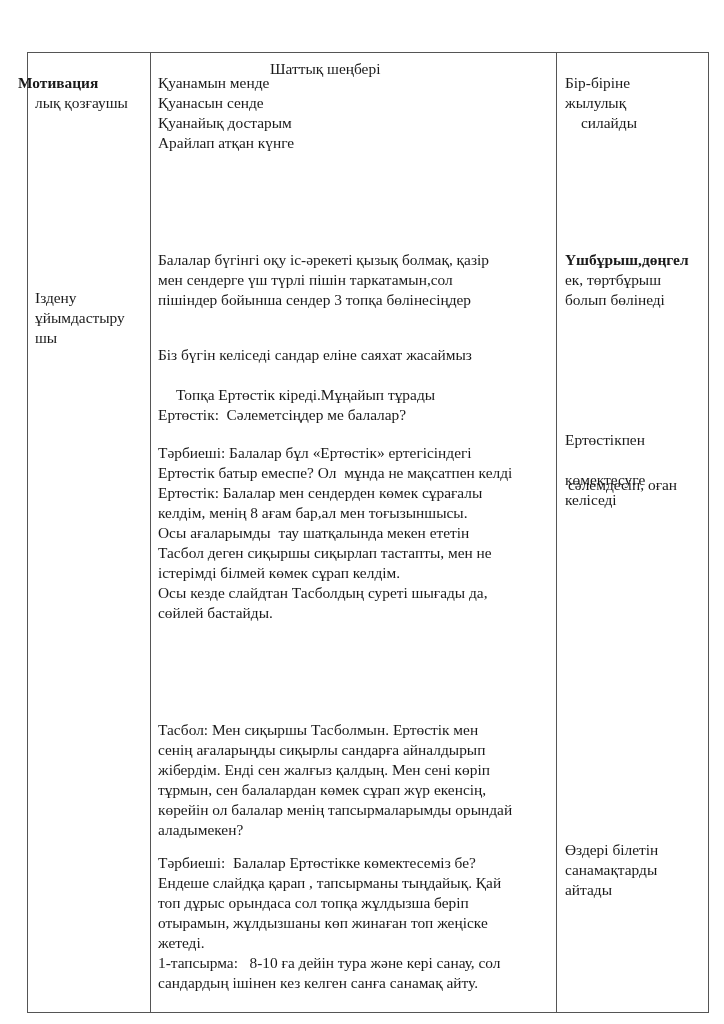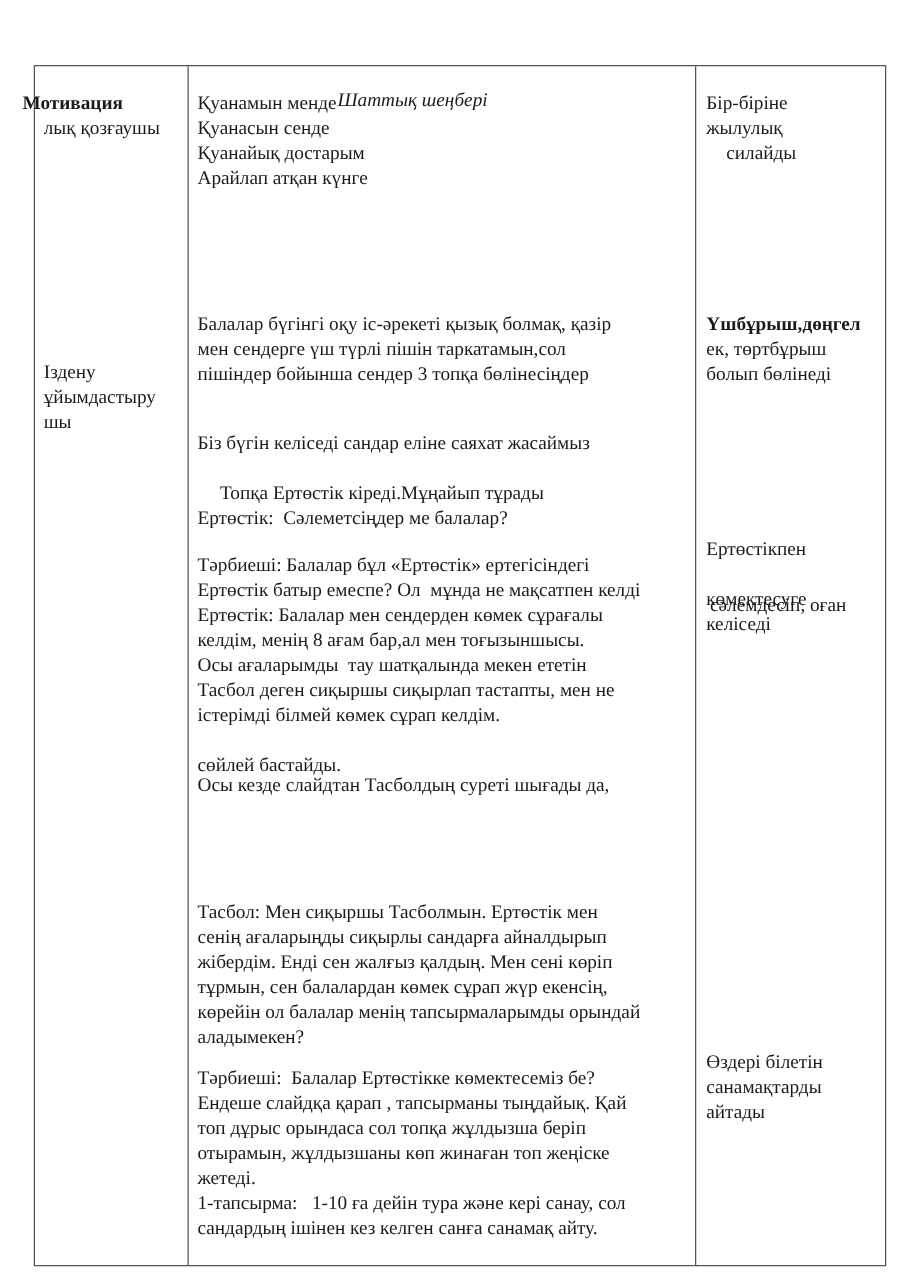--- a/index.html
+++ b/index.html
@@ -14,21 +14,21 @@
 <body>
 
 <div class="table">
   <div class="vline" style="left:122px"></div>
   <div class="vline" style="left:528px"></div>
 </div>
 
 <div id="content">
     <div class="text" style="left: 18px; top: 73px; font-weight: bold;">Мотивация</div>
     <div class="text" style="left: 35px; top: 93px;">лық қозғаушы</div>
-    <div class="text" style="left: 270px; top: 71px; font-style: italic;">Шаттық шеңбері</div>
+    <div class="text" style="left: 270px; top: 59px;">Шаттық шеңбері</div>
     <div class="text" style="left: 158px; top: 73px;">Қуанамын менде</div>
     <div class="text" style="left: 158px; top: 93px;">Қуанасын сенде</div>
     <div class="text" style="left: 158px; top: 113px;">Қуанайық достарым</div>
     <div class="text" style="left: 158px; top: 133px;">Арайлап атқан күнге</div>
     <div class="text" style="left: 565px; top: 73px;">Бір-біріне</div>
     <div class="text" style="left: 565px; top: 93px;">жылулық</div>
     <div class="text" style="left: 565px; top: 113px; margin-left: 16px;">силайды</div>
     <div class="text" style="left: 35px; top: 288px;">Іздену</div>
     <div class="text" style="left: 35px; top: 308px;">ұйымдастыру</div>
     <div class="text" style="left: 35px; top: 328px;">шы</div>
@@ -38,34 +38,34 @@
     <div class="text" style="left: 158px; top: 345px;">Біз бүгін келіседі сандар еліне саяхат жасаймыз</div>
     <div class="text" style="left: 164px; top: 385px; margin-left: 12px;">Топқа Ертөстік кіреді.Мұңайып тұрады</div>
     <div class="text" style="left: 158px; top: 405px;">Ертөстік:  Сәлеметсіңдер ме балалар?</div>
     <div class="text" style="left: 158px; top: 443px;">Тәрбиеші: Балалар бұл «Ертөстік» ертегісіндегі</div>
     <div class="text" style="left: 158px; top: 463px;">Ертөстік батыр емеспе? Ол  мұнда не мақсатпен келді</div>
     <div class="text" style="left: 158px; top: 483px;">Ертөстік: Балалар мен сендерден көмек сұрағалы</div>
     <div class="text" style="left: 158px; top: 503px;">келдім, менің 8 ағам бар,ал мен тоғызыншысы.</div>
     <div class="text" style="left: 158px; top: 523px; text-align: center;">Осы ағаларымды  тау шатқалында мекен ететін</div>
     <div class="text" style="left: 158px; top: 543px;">Тасбол деген сиқыршы сиқырлап тастапты, мен не</div>
     <div class="text" style="left: 158px; top: 563px;">істерімді білмей көмек сұрап келдім.</div>
-    <div class="text" style="left: 158px; top: 583px; margin-top: 36px;">Осы кезде слайдтан Тасболдың суреті шығады да,</div>
+    <div class="text" style="left: 158px; top: 583px;">Осы кезде слайдтан Тасболдың суреті шығады да,</div>
     <div class="text" style="left: 158px; top: 603px;">сөйлей бастайды.</div>
     <div class="text" style="left: 158px; top: 720px;">Тасбол: Мен сиқыршы Тасболмын. Ертөстік мен</div>
     <div class="text" style="left: 158px; top: 740px;">сенің ағаларыңды сиқырлы сандарға айналдырып</div>
     <div class="text" style="left: 158px; top: 760px;">жібердім. Енді сен жалғыз қалдың. Мен сені көріп</div>
     <div class="text" style="left: 158px; top: 780px;">тұрмын, сен балалардан көмек сұрап жүр екенсің,</div>
     <div class="text" style="left: 158px; top: 800px;">көрейін ол балалар менің тапсырмаларымды орындай</div>
     <div class="text" style="left: 158px; top: 820px;">аладымекен?</div>
     <div class="text" style="left: 158px; top: 853px;">Тәрбиеші:  Балалар Ертөстікке көмектесеміз бе?</div>
     <div class="text" style="left: 158px; top: 873px;">Ендеше слайдқа қарап , тапсырманы тыңдайық. Қай</div>
     <div class="text" style="left: 158px; top: 893px;">топ дұрыс орындаса сол топқа жұлдызша беріп</div>
     <div class="text" style="left: 158px; top: 913px;">отырамын, жұлдызшаны көп жинаған топ жеңіске</div>
     <div class="text" style="left: 158px; top: 933px;">жетеді.</div>
-    <div class="text" style="left: 158px; top: 953px;">1-тапсырма:   1-10 ға дейін тура және кері санау, сол</div>
+    <div class="text" style="left: 158px; top: 953px;">1-тапсырма:   8-10 ға дейін тура және кері санау, сол</div>
     <div class="text" style="left: 158px; top: 973px;">сандардың ішінен кез келген санға санамақ айту.</div>
     <div class="text" style="left: 565px; top: 250px; font-weight: bold;">Үшбұрыш,дөңгел</div>
     <div class="text" style="left: 565px; top: 270px;">ек, төртбұрыш</div>
     <div class="text" style="left: 565px; top: 290px;">болып бөлінеді</div>
     <div class="text" style="left: 565px; top: 430px;">Ертөстікпен</div>
     <div class="text" style="left: 568px; top: 450px; margin-top: 25px;">сәлемдесіп, оған</div>
     <div class="text" style="left: 565px; top: 470px;">көмектесуге</div>
     <div class="text" style="left: 565px; top: 490px;">келіседі</div>
     <div class="text" style="left: 565px; top: 840px;">Өздері білетін</div>
     <div class="text" style="left: 565px; top: 860px;">санамақтарды</div>

